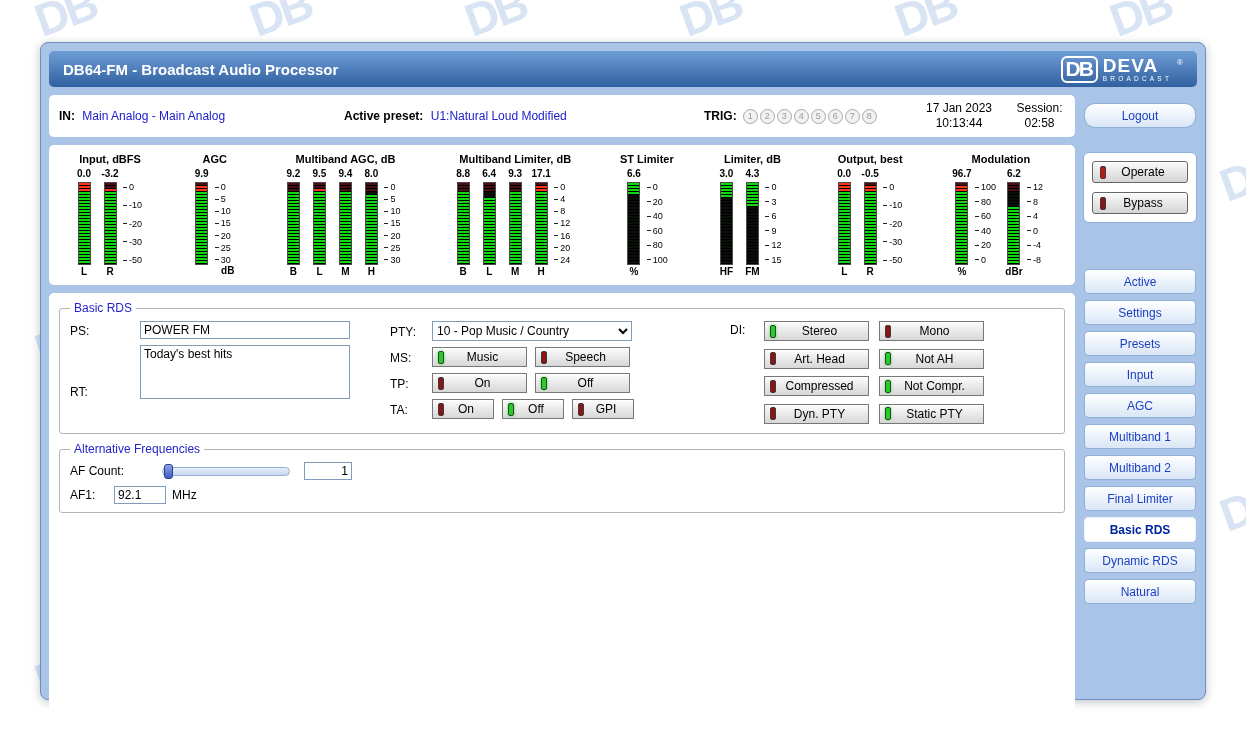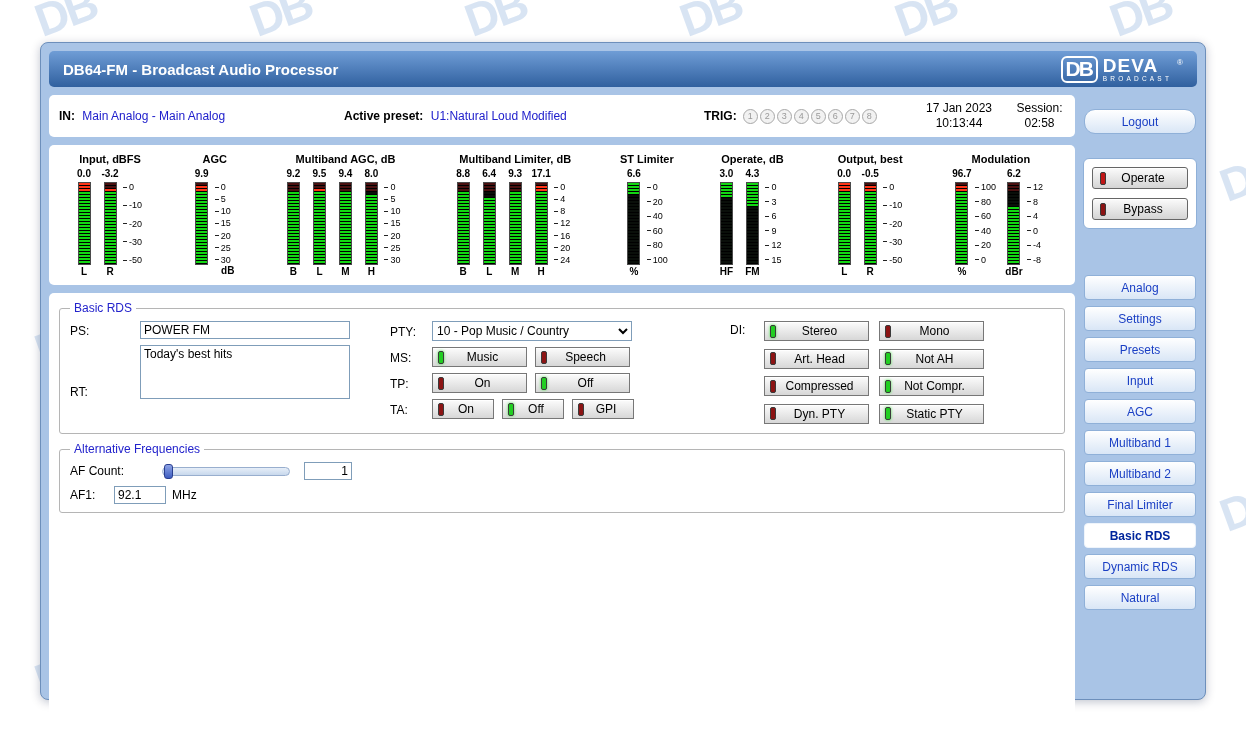--- a/index.html
+++ b/index.html
@@ -110,21 +110,21 @@
   .savebtn { position:absolute; right:10px; bottom:10px; width:82px; height:27px; cursor:pointer;
              border:1px solid #6d6d6d; border-radius:3px; background:linear-gradient(#fdfdfd,#cfcfcf);
              font-family:"Liberation Sans",sans-serif; font-size:12px; box-shadow:inset 0 1px 0 #fff; }
 
   
   .navbtn { width:112px; height:25px; margin-bottom:6px; cursor:pointer;
             border:1px solid #8fb0d8; border-radius:4px; color:#1a3fc4;
             background:linear-gradient(#ffffff,#d9e6f6);
             font-family:"Liberation Sans",sans-serif; font-size:12px; }
   .navbtn.active { background:#fff; border-color:#eef4fb; color:#00259c; font-weight:bold; }
-  .logout { margin-top:14px; margin-bottom:24px;border-radius:11px; }
+  .logout { margin-top:8px; margin-bottom:24px;border-radius:11px; }
   .op-group { width:114px; background:#fff; border:1px solid #8fb0d8; border-radius:6px;
               padding:8px 0; display:flex; flex-direction:column; align-items:center; gap:9px; margin-bottom:46px; }
   .opbtn { width:96px; height:22px; display:flex; align-items:center; padding:0 7px; cursor:pointer;
            border:1px solid #666; border-radius:3px; background:linear-gradient(#fbfbfb,#d4d4d4);
            font-family:"Liberation Sans",sans-serif; font-size:12px; box-shadow:inset 0 1px 0 #fff; }
   #nav { display:flex; flex-direction:column; }
 </style>
 </head>
 <body>
 
@@ -784,21 +784,21 @@
                   <span class="mscale-row">
                     <span class="tick"></span>
                     <span class="mscale-num">100</span>
                   </span>
                 </div>
                 <div class="mscale-unit"></div>
               </div>
             </div>
           </div>
           <div class="mgroup">
-            <div class="mgroup-title">Operate, dB</div>
+            <div class="mgroup-title">Limiter, dB</div>
             <div class="mrow">
               <div class="munit">
                 <div class="mval">3.0</div>
                 <div class="mbar">
                   <div class="seg" style="background: rgb(18, 216, 18);"></div>
                   <div class="seg" style="background: rgb(18, 216, 18);"></div>
                   <div class="seg" style="background: rgb(18, 216, 18);"></div>
                   <div class="seg" style="background: rgb(18, 216, 18);"></div>
                   <div class="seg" style="background: rgb(18, 216, 18);"></div>
                   <div class="seg" style="background: rgb(10, 15, 10);"></div>
@@ -1257,21 +1257,21 @@
         <button class="opbtn">
           <span class="led led-red-bright"></span>
           <span class="btxt">Operate</span>
         </button>
         <button class="opbtn">
           <span class="led led-red"></span>
           <span class="btxt">Bypass</span>
         </button>
       </div>
       <div id="nav">
-          <button class="navbtn">Analog</button>
+          <button class="navbtn">Active</button>
           <button class="navbtn">Settings</button>
           <button class="navbtn">Presets</button>
           <button class="navbtn">Input</button>
           <button class="navbtn">AGC</button>
           <button class="navbtn">Multiband 1</button>
           <button class="navbtn">Multiband 2</button>
           <button class="navbtn">Final Limiter</button>
           <button class="navbtn active">Basic RDS</button>
           <button class="navbtn">Dynamic RDS</button>
           <button class="navbtn">Natural</button>

